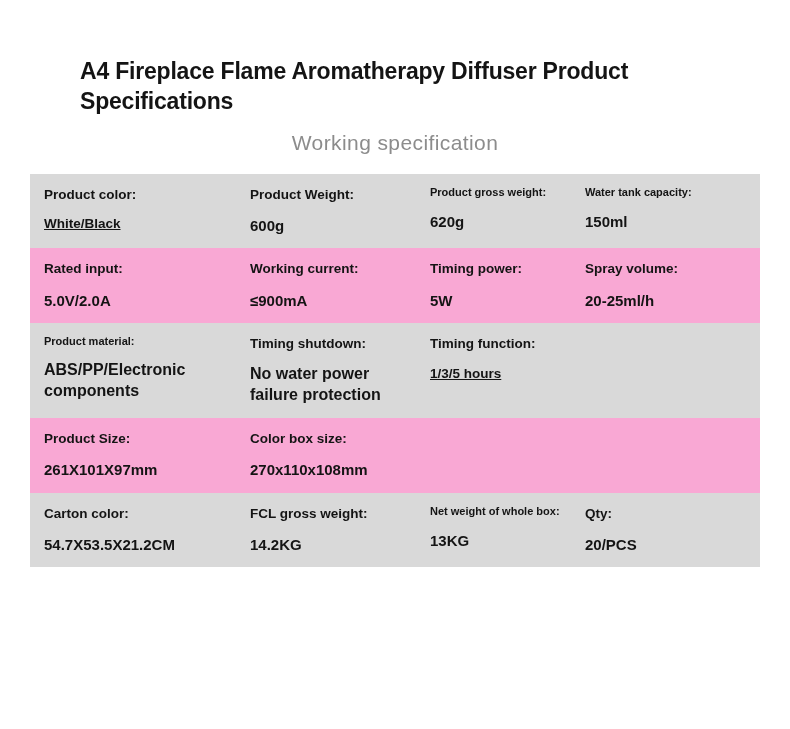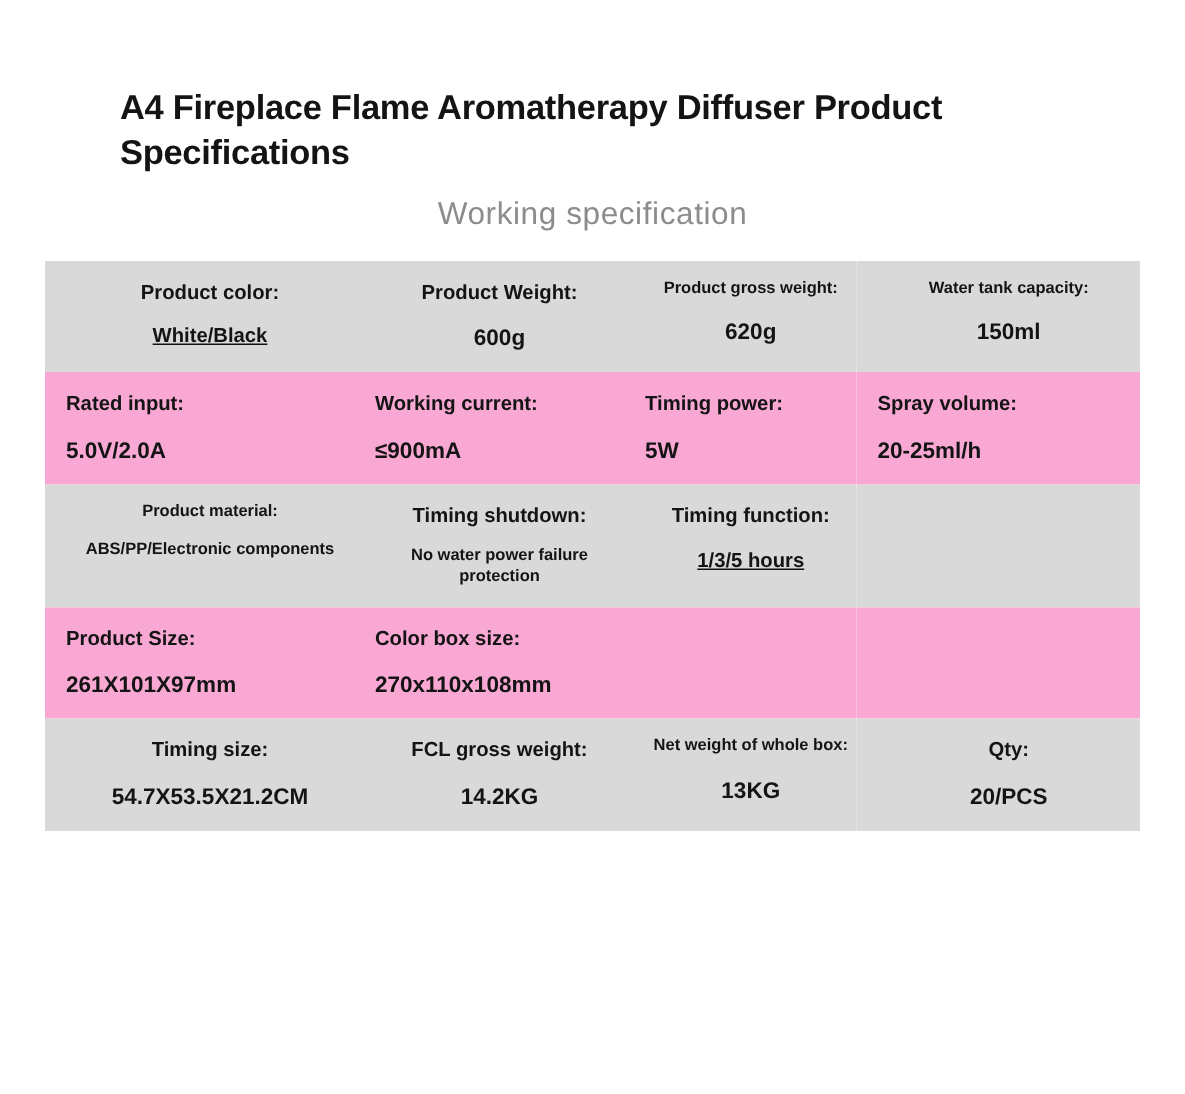--- a/index.html
+++ b/index.html
@@ -43,21 +43,21 @@
   table.spec {
     margin-top: 19px;
     width: 730px;
     border-collapse: collapse;
     table-layout: fixed;
   }
   table.spec td {
     vertical-align: top;
     padding: 0;
   }
-  .band-grey { background: #d9d9d9; text-align: center; }
+  .band-grey { background: #d9d9d9; }
   .band-white { background: #f9a8d4; }
   .cell {
     padding: 12px 0 13px 14px;
     box-sizing: border-box;
   }
   .lbl {
     font-weight: bold;
     font-size: 13.5px;
     line-height: 1.28;
     display: block;
@@ -69,21 +69,21 @@
   }
   .val {
     font-weight: bold;
     font-size: 15px;
     line-height: 1.3;
     display: block;
     margin-top: 13px;
     color: #141414;
   }
   .val.sm {
-    font-size: 11px;
+    font-size: 16px;
     line-height: 1.32;
     margin-top: 10px;
   }
   .val.md {
     font-size: 13.5px;
     margin-top: 12px;
     text-decoration: underline;
   }
   .wide-cell {
     padding: 10px 14px 12px 14px;
@@ -238,21 +238,21 @@
             <div class="cell">
           <span class="lbl"></span>
           <span class="val"></span>
         </div>
           </td>
       </tr>
 
       <tr class="band-grey">
         <td>
             <div class="cell">
-          <span class="lbl">Timing size:</span>
+          <span class="lbl">Carton color:</span>
           <span class="val">54.7X53.5X21.2CM</span>
         </div>
           </td>
         <td>
             <div class="cell">
           <span class="lbl">FCL gross weight:</span>
           <span class="val">14.2KG</span>
         </div>
           </td>
         <td>

